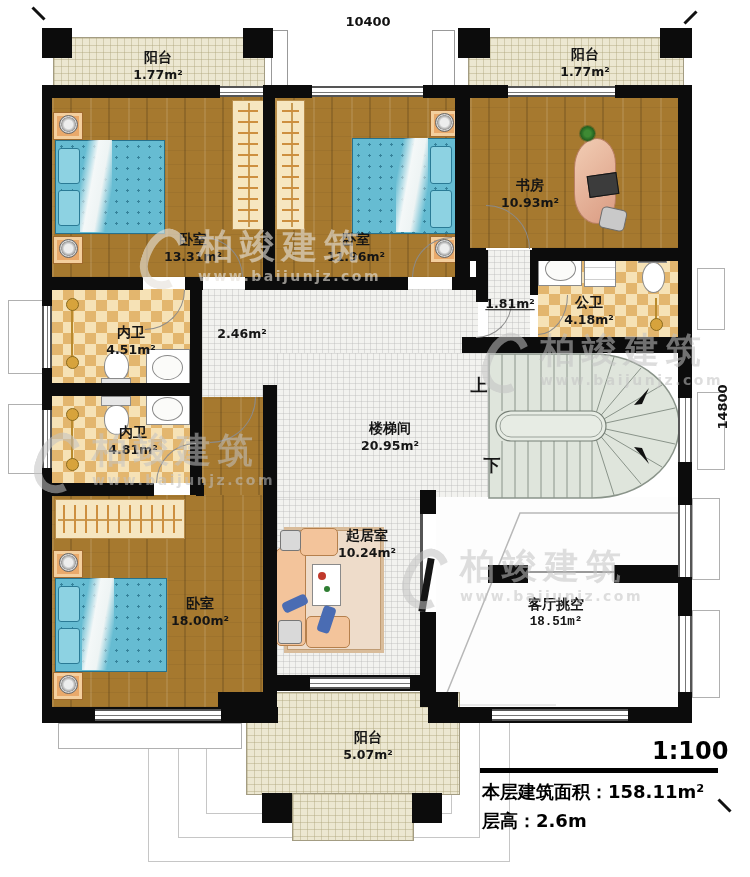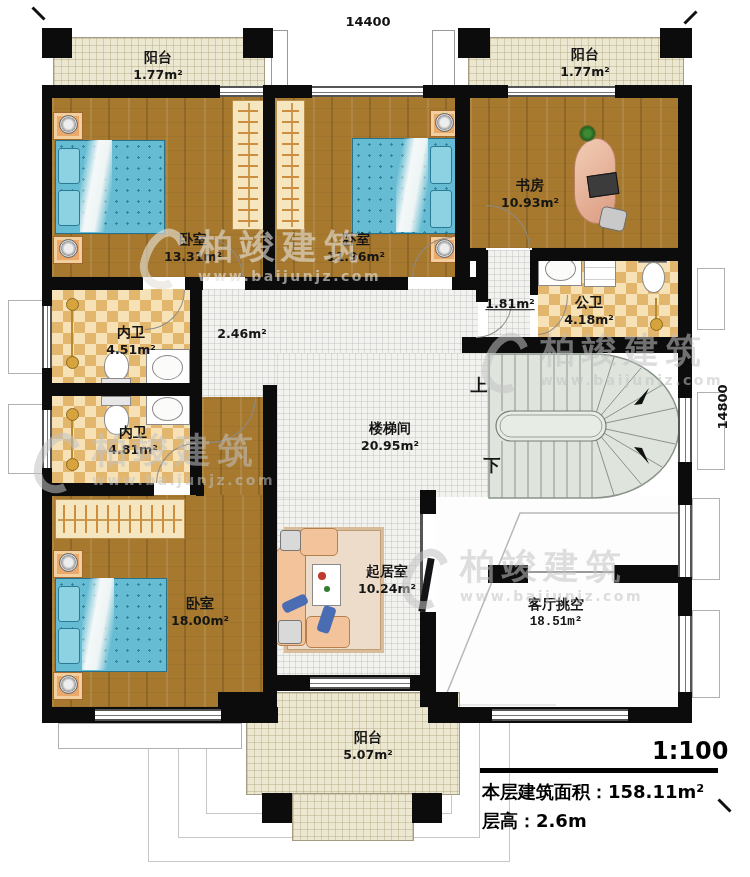--- a/index.html
+++ b/index.html
@@ -337,34 +337,34 @@
       <span class="ar">20.95m²</span>
     </div>
   <div class="label biglbl" style="left:479px;top:386px;font-size:17px;">
     <span>上</span></div>
   <div class="label biglbl" style="left:492px;top:466px;font-size:17px;">
     <span>下</span></div>
   <div class="label" style="left:200px;top:612px;">
     <span class="nm">卧室</span>
       <span class="ar">18.00m²</span>
     </div>
-  <div class="label" style="left:387px;top:544px;margin-top:36px;">
+  <div class="label" style="left:367px;top:544px;">
     <span class="nm">起居室</span>
       <span class="ar">10.24m²</span>
     </div>
   <div class="label" style="left:556px;top:614px;font-family:Liberation Mono, monospace;">
     <span class="nm">客厅挑空</span>
       <span class="ar">18.51m²</span>
     </div>
   <div class="label" style="left:368px;top:746px;">
     <span class="nm">阳台</span>
       <span class="ar">5.07m²</span>
     </div>
 
-  <div class="dim" style="left:368px;top:21px;transform:translate(-50%,-50%);">14400</div>
+  <div class="dim" style="left:368px;top:21px;transform:translate(-50%,-50%);">10400</div>
   <div class="dim" style="left:722px;top:407px;transform:translate(-50%,-50%) rotate(-90deg);">14800</div>
   <div class="tick" style="left:30px;top:12px;transform:rotate(45deg);"></div>
   <div class="tick" style="left:682px;top:16px;transform:rotate(135deg);"></div>
   <div class="tick" style="left:716px;top:804px;transform:rotate(45deg);"></div>
 
   <div class="wm light" style="left:142px;top:228px;">
     <div class="logo"></div>
     <div>
         <div class="brand">柏竣建筑</div>
          <div class="url">www.baijunjz.com</div>

